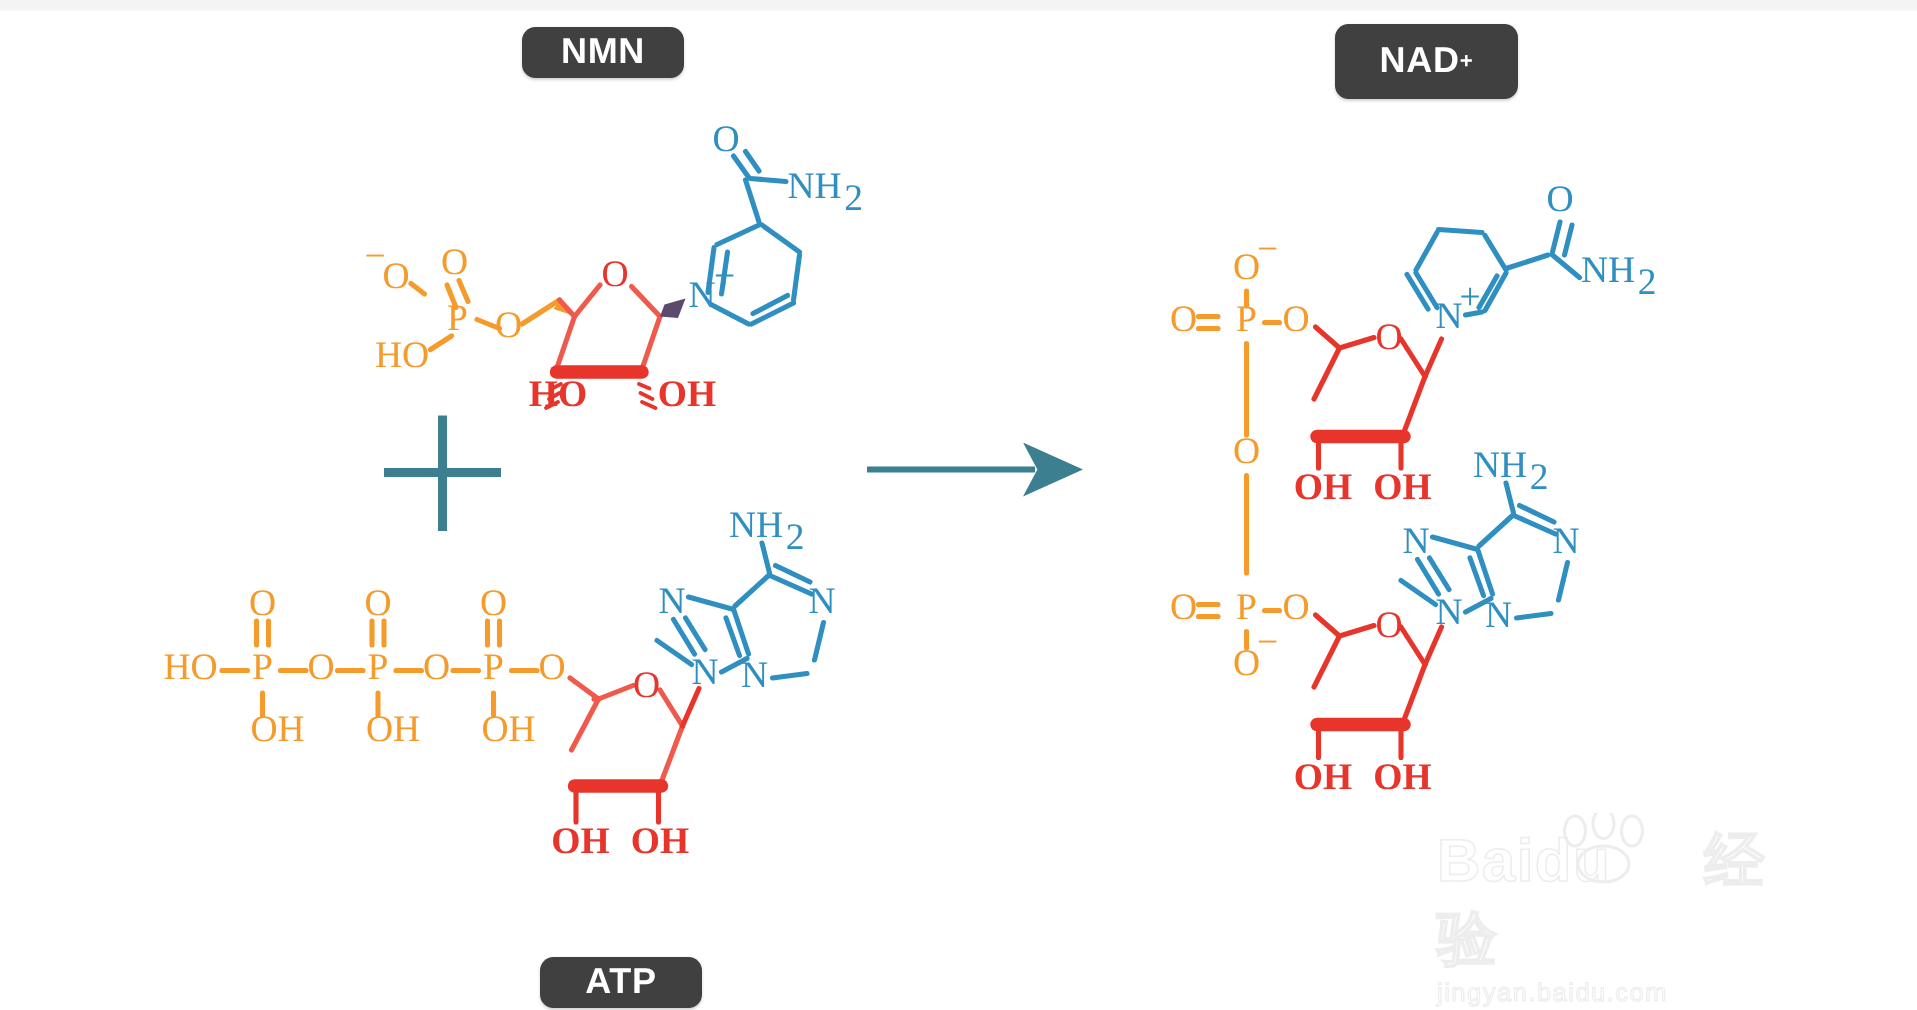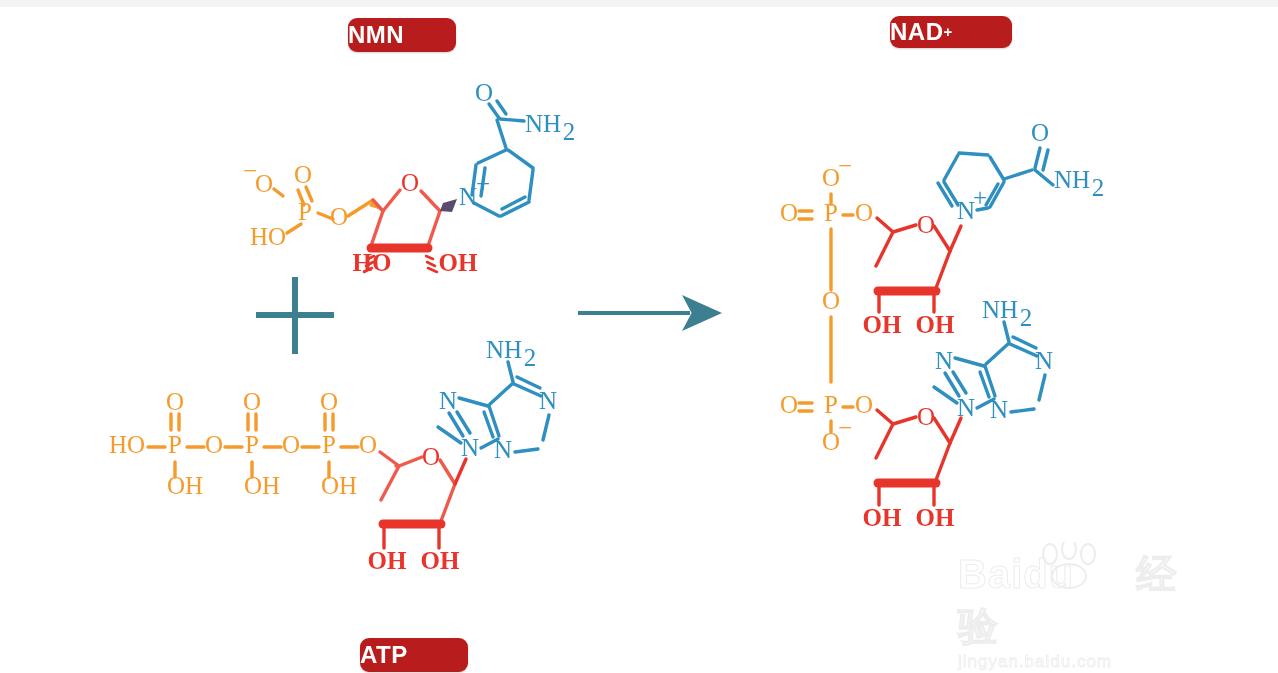--- a/index.html
+++ b/index.html
@@ -8,32 +8,32 @@
     background:#ffffff;
     font-family:"Liberation Sans", sans-serif;
     overflow:hidden;
     position:relative;
   }
   #canvas{position:absolute;left:0;top:0;width:1278px;height:673px;}
   .topstrip{position:absolute;left:0;top:0;width:1278px;height:7px;background:#f4f4f4;}
 
   .pill{
     position:absolute;
-    background:#b91c1c;
+    background:#404040;
     border-radius:9px;
     color:#ffffff;
     font-weight:bold;
-    display:flex;align-items:center;
+    display:flex;align-items:center;justify-content:center;
     letter-spacing:.5px;
     box-shadow:0 1px 2px rgba(0,0,0,.18);
   }
   .pill sup{font-size:.62em;vertical-align:super;line-height:0;}
 
   #pill-nmn{left:348px;top:18px;width:108px;height:34px;font-size:24px;}
-  #pill-nad{left:890px;top:16px;width:122px;height:32px;font-size:24px;}
+  #pill-nad{left:890px;top:16px;width:122px;height:50px;font-size:24px;}
   #pill-atp{left:360px;top:638px;width:108px;height:34px;font-size:24px;}
 
   .wm{
     position:absolute;left:958px;top:548px;width:230px;height:100px;
     pointer-events:none;
   }
   .wm-top{
     font-size:40px;color:#ffffff;
     -webkit-text-stroke:1px #ededed;
     font-weight:bold;letter-spacing:1px;

